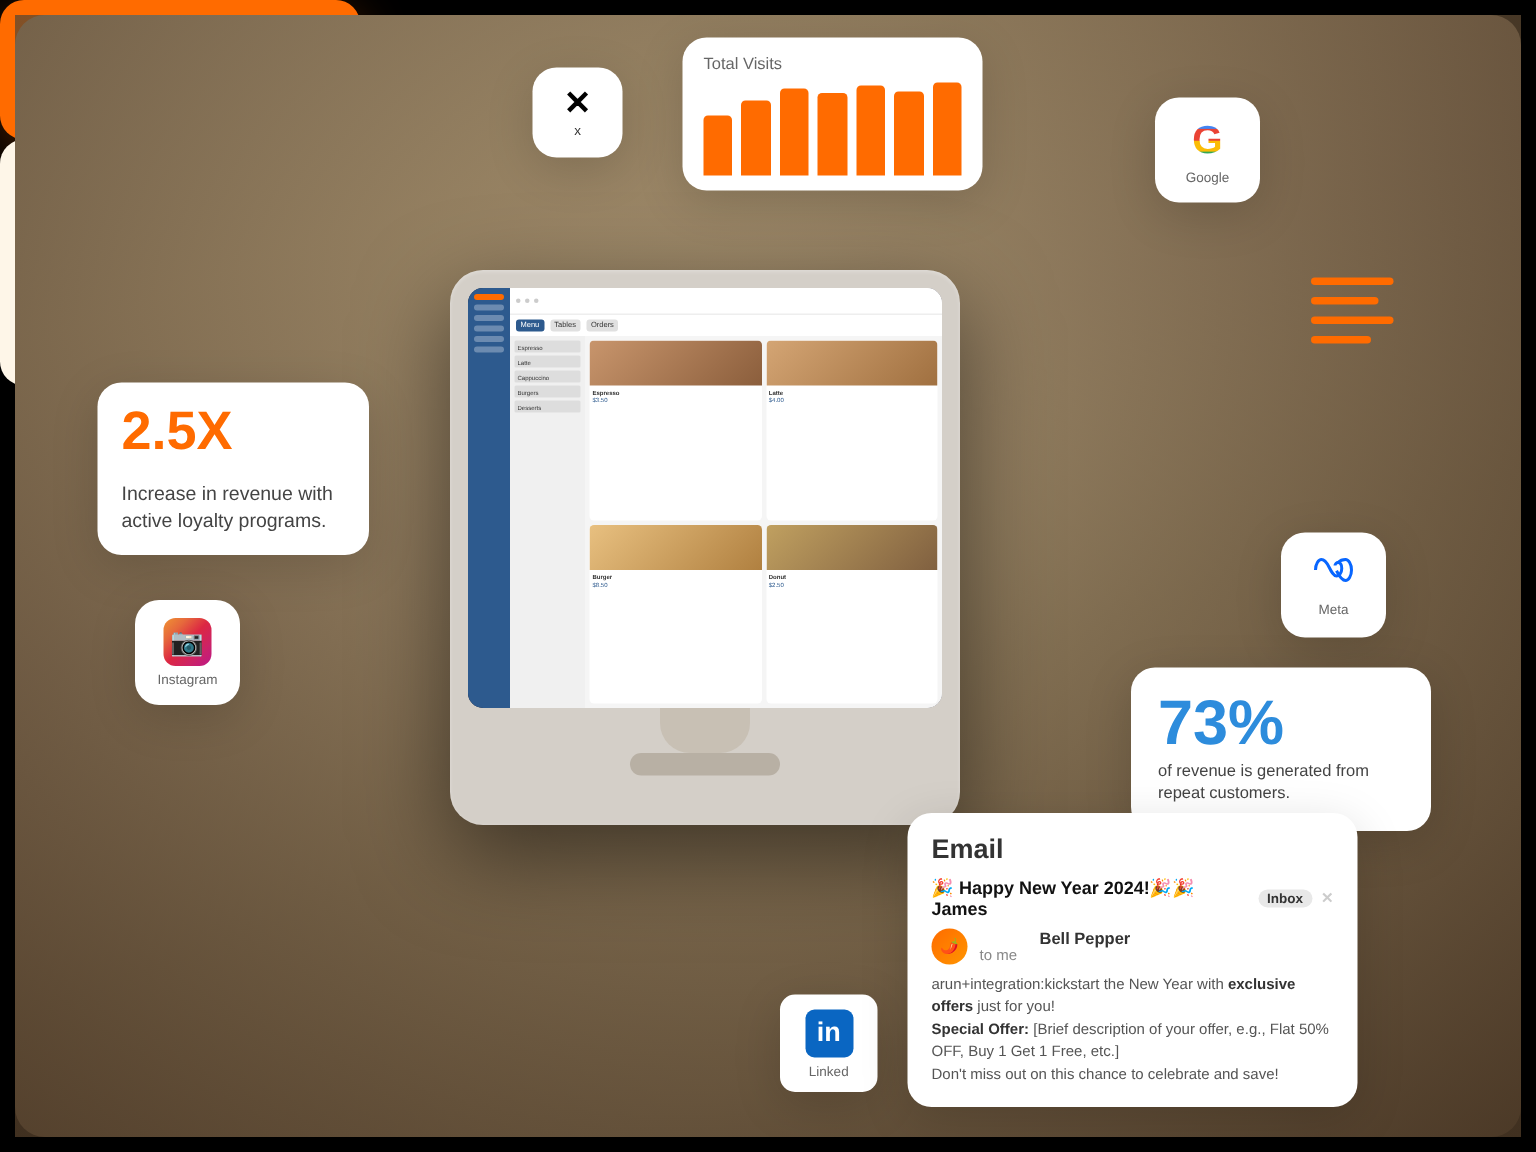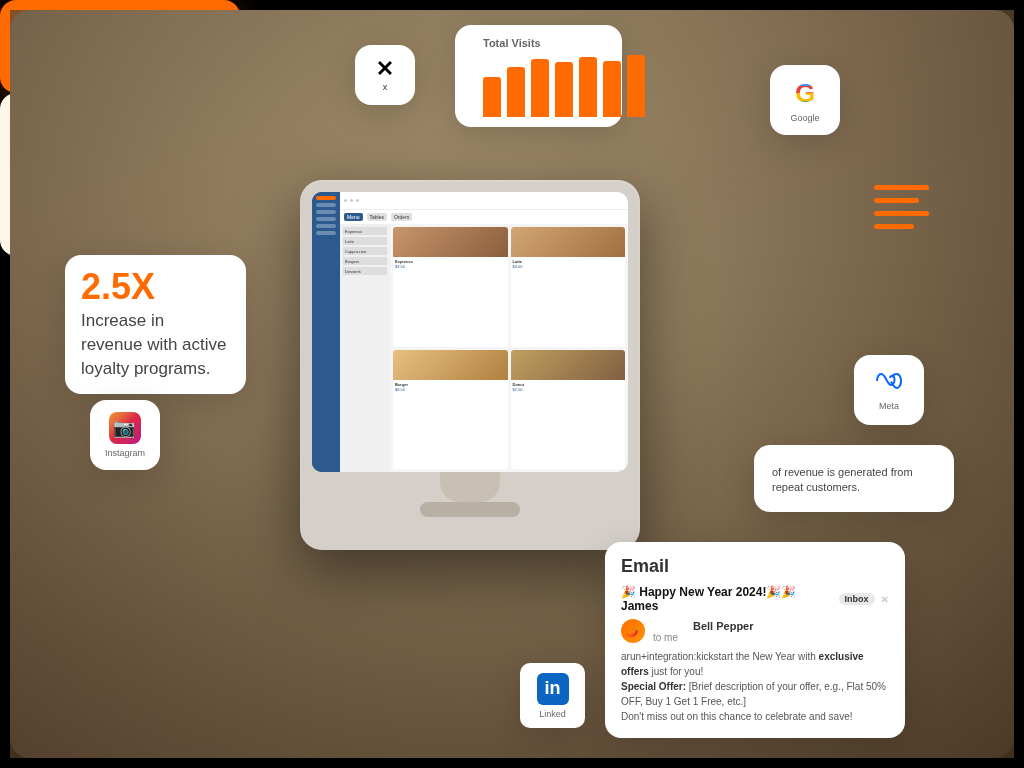--- a/index.html
+++ b/index.html
@@ -273,23 +273,22 @@
 
     .x-label {
       font-size: 9px;
       color: #333;
     }
 
     
     .visits-card {
       top: 25px;
       left: 455px;
-      width: 167px;
-      padding: 12px 28px 10px;
-      font-weight: bold;
+      width: 200px;
+      padding: 12px 14px 10px;
     }
 
     .visits-title {
       font-size: 11px;
       color: #666;
       margin-bottom: 8px;
     }
 
     .bar-chart {
       display: flex;
@@ -348,23 +347,23 @@
     }
 
     .revenue-big {
       font-size: 36px;
       font-weight: 800;
       color: #ff6b00;
       line-height: 1;
     }
 
     .revenue-text {
-      font-size: 17px;
+      font-size: 13px;
       color: #444;
-      margin-top: 4px;
+      margin-top: 15px;
       line-height: 1.4;
     }
 
     
     .instagram-card {
       top: 400px;
       left: 90px;
       width: 70px;
       height: 70px;
       display: flex;
@@ -712,20 +711,21 @@
   <div class="meta-icon">
     <svg width="32" height="20" viewBox="0 0 32 20" fill="none">
       <path d="M4 10C4 6 6 3 8 3C10 3 11.5 5 13 8C14.5 11 16 14 18 14C20 14 21.5 11.5 21.5 9C21.5 6.5 20.5 5 19 5C18 5 17 6 17 7" stroke="#0866ff" stroke-width="2" fill="none"></path>
       <path d="M19 5C20.5 3.5 22 3 24 3C26 3 28 6 28 10C28 14 26 17 24 17C22 17 20 14.5 18 10.5" stroke="#0866ff" stroke-width="2" fill="none"></path>
     </svg>
   </div>
   <div class="meta-label">Meta</div>
 </div>
 
 <div class="card percent-card">
+  <div class="percent-big">73%</div>
   <div class="percent-text">of revenue is generated from repeat customers.</div>
 </div>
 
 <div class="discount-card">
   <div class="discount-badge">Ongoing</div>
   <div class="discount-title">Item Level Discount</div>
   <div class="discount-icon">🎁</div>
 </div>
 
 <div class="card linkedin-card">

